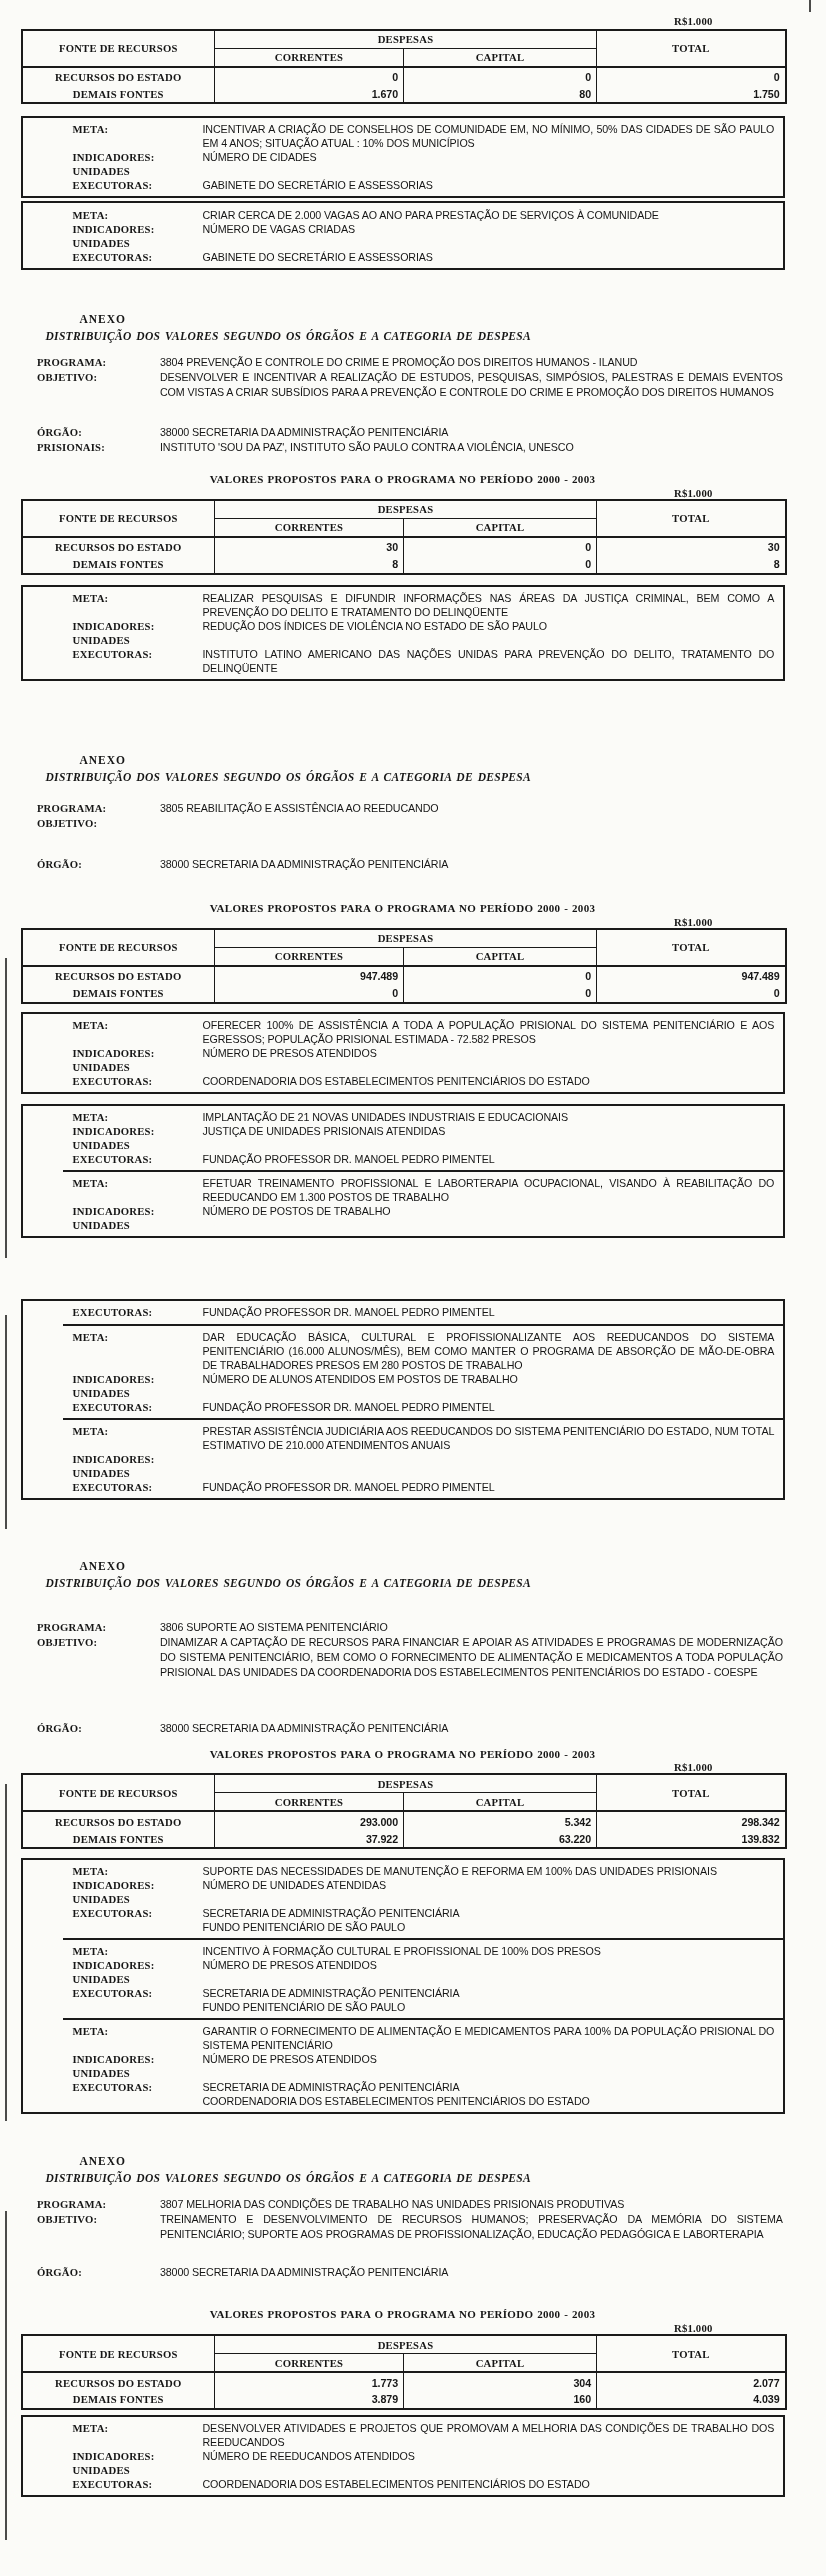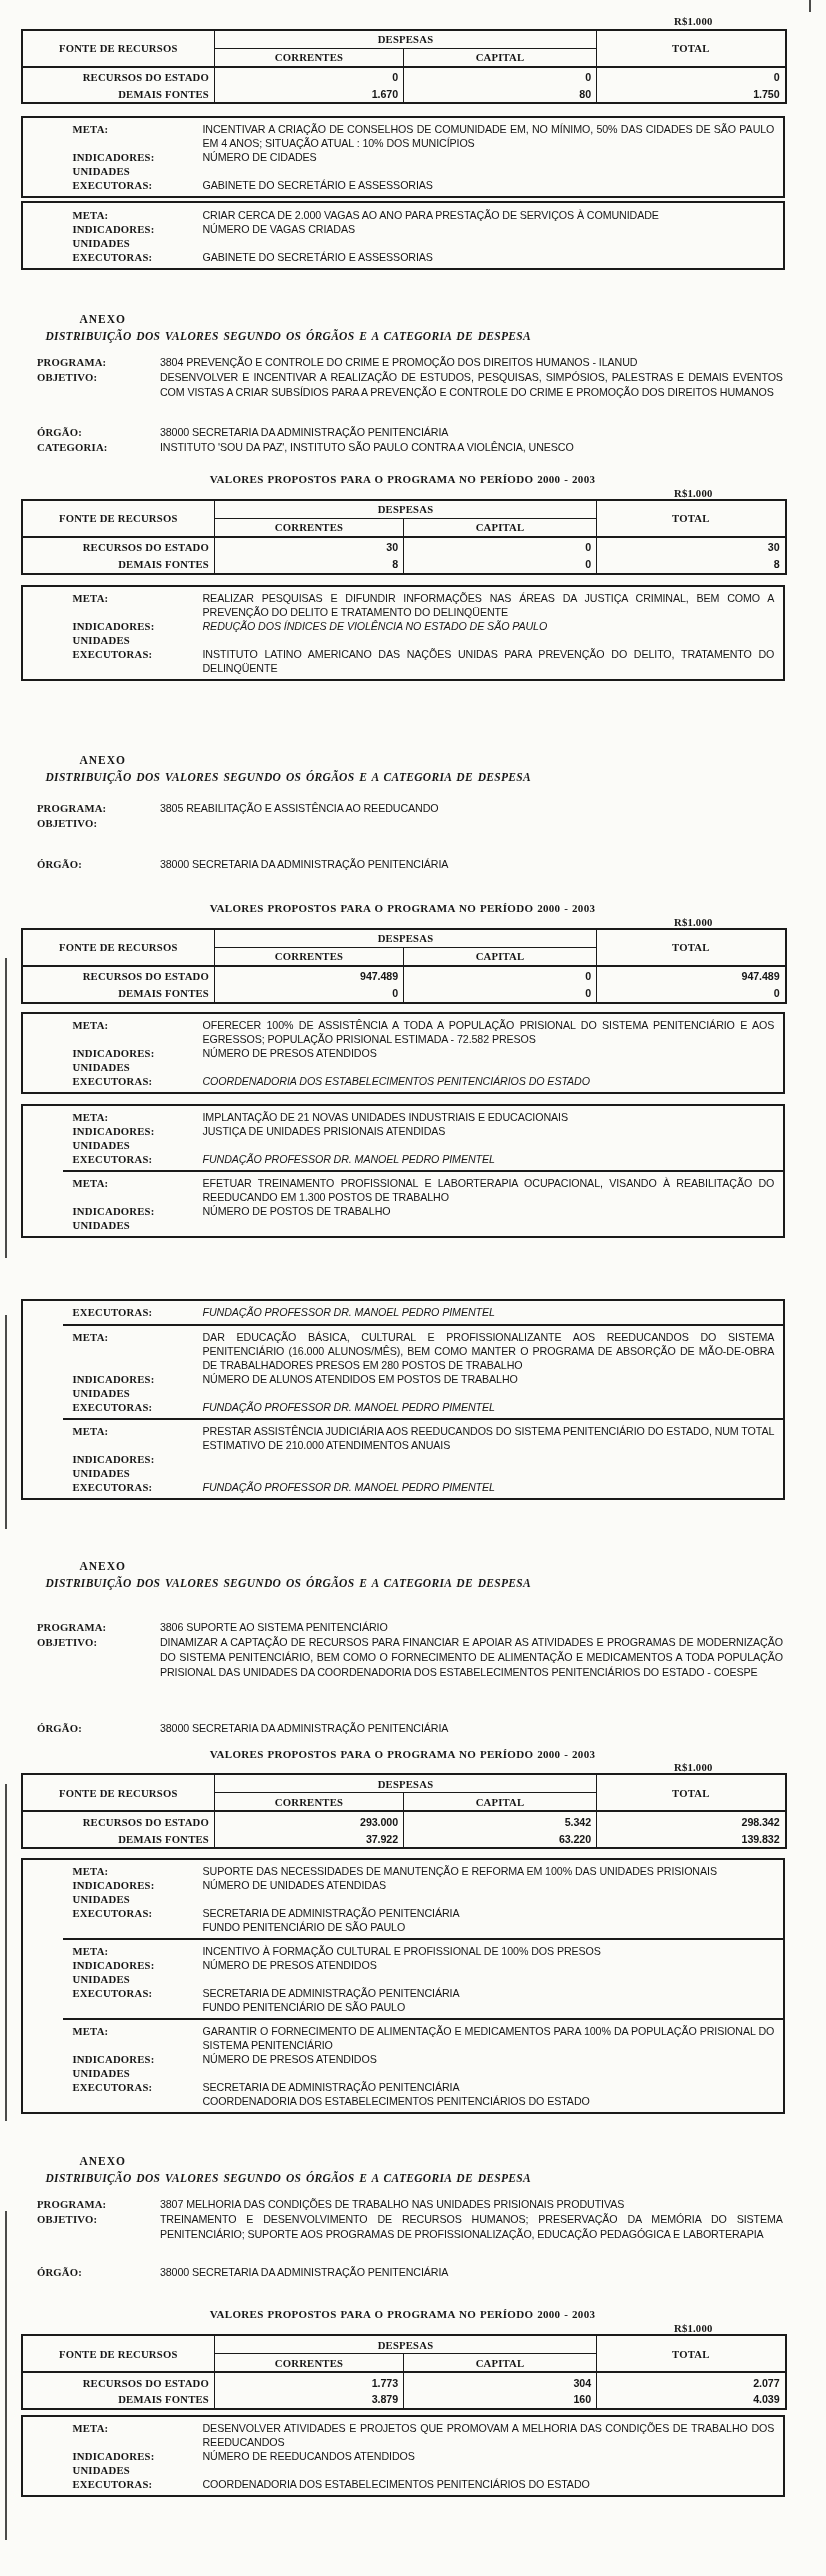--- a/index.html
+++ b/index.html
@@ -13,29 +13,29 @@
   .kv-block{padding-left:16.4px;}
   .kv-row{display:grid;grid-template-columns:123px 1fr;}
   .kv-label{font:700 10.7px/15px "Liberation Serif",serif;letter-spacing:0.2px;}
   .kv-value{font:400 10.7px/15px "Liberation Sans",sans-serif;text-align:justify;white-space:pre-line;letter-spacing:-0.1px;padding-right:1.6px;}
   table.fin{width:764px;border-collapse:collapse;table-layout:fixed;border:2.5px solid #1a1a1a;}
   .fin th{font:700 10.7px "Liberation Serif",serif;text-align:center;padding:2.5px 3.3px;border:1.6px solid #1a1a1a;letter-spacing:0.2px;}
   .fin thead{border-bottom:2.5px solid #1a1a1a;}
   .fin tbody td{border-left:1.6px solid #1a1a1a;padding:0.8px 5px;}
   .fin tbody td:first-child{border-left:none;}
   .fin tbody tr:first-child td{padding-top:2.5px;}
-  .fin td.lbl{font:700 10.7px/15px "Liberation Serif",serif;text-align:right;letter-spacing:0.2px;}
+  .fin td.lbl{font:700 10.7px/15px "Liberation Serif",serif;text-align:center;letter-spacing:0.2px;}
   .fin td.num{font:700 10.7px/15px "Liberation Sans",sans-serif;text-align:right;letter-spacing:-0.1px;}
   .meta-group{border:2.1px solid #1a1a1a;width:764px;box-sizing:border-box;background:transparent;}
   .compartment{padding:4.1px 0 4.1px;margin-left:40px;}
   .compartment + .compartment{border-top:2.1px solid #1a1a1a;}
   .meta-row{display:grid;grid-template-columns:130px 1fr;padding:0 8.2px 0 10px;}
   .meta-label{font:700 10.7px/14px "Liberation Serif",serif;letter-spacing:0.2px;}
   .meta-value{font:400 10.7px/14px "Liberation Sans",sans-serif;text-align:justify;white-space:pre-line;letter-spacing:-0.1px;}
-  .meta-value.italic{font-style:italic;}
+  .meta-value.italic{}
   .scanline{position:absolute;width:1.6px;background:#2b2b2b;opacity:.85;}
 </style>
 </head>
 <body>
 
 <div class="page">
   <div class="scanline" style="left:809px;top:0;height:11.5px;"></div>
   <div class="scanline" style="left:5px;top:958px;height:300px;"></div>
   <div class="scanline" style="left:5px;top:1315px;height:214px;"></div>
   <div class="scanline" style="left:5px;top:1784px;height:337px;"></div>
@@ -127,21 +127,21 @@
         <span class="kv-label">OBJETIVO:</span>
         <span class="kv-value">DESENVOLVER E INCENTIVAR A REALIZAÇÃO DE ESTUDOS, PESQUISAS, SIMPÓSIOS, PALESTRAS E DEMAIS EVENTOS COM VISTAS A CRIAR SUBSÍDIOS PARA A PREVENÇÃO E CONTROLE DO CRIME E PROMOÇÃO DOS DIREITOS HUMANOS</span>
       </div>
     </div>
     <div class="blk kv-block" style="margin-top: 25px;">
       <div class="kv-row">
         <span class="kv-label">ÓRGÃO:</span>
         <span class="kv-value">38000  SECRETARIA DA ADMINISTRAÇÃO PENITENCIÁRIA</span>
       </div>
       <div class="kv-row">
-        <span class="kv-label">CATEGORIA:</span>
+        <span class="kv-label">PRISIONAIS:</span>
         <span class="kv-value">INSTITUTO 'SOU DA PAZ', INSTITUTO SÃO PAULO CONTRA A VIOLÊNCIA, UNESCO</span>
       </div>
     </div>
     <div class="blk valores-title" style="margin-top: 18px;">VALORES PROPOSTOS PARA O PROGRAMA NO PERÍODO 2000 - 2003</div>
     <div class="blk money" style="margin-top: 1.6px;">R$1.000</div>
     <table class="blk fin" style="margin-top: 0px;">
       <colgroup>
         <col style="width: 193px;">
         <col style="width: 189px;">
         <col style="width: 193px;">

